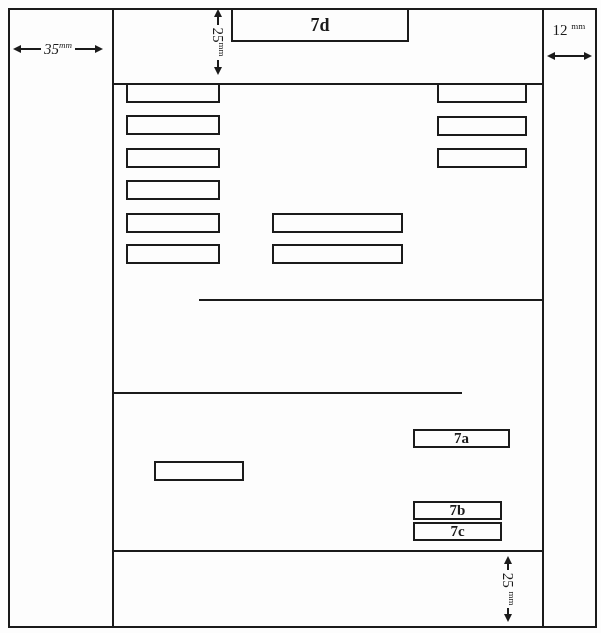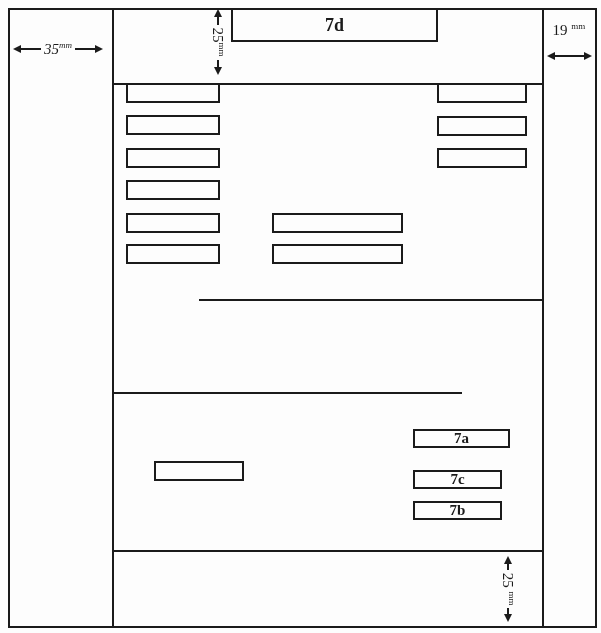--- a/index.html
+++ b/index.html
@@ -43,21 +43,21 @@
 <div class="figure">
 
   <div class="outer"></div>
   <div class="vline" style="left:112px;"></div>
   <div class="vline" style="left:542px;"></div>
   <div class="hline" style="left:113px;top:83px;width:430px;"></div>
   <div class="hline" style="left:199px;top:299px;width:344px;"></div>
   <div class="hline" style="left:113px;top:392px;width:349px;"></div>
   <div class="hline" style="left:113px;top:550px;width:430px;"></div>
 
-  <div class="lbox" style="left:231px;top:8px;width:207px;height:34px;font-size:18px;">
+  <div class="lbox" style="left:231px;top:8px;width:178px;height:34px;font-size:18px;">
     <span>7d</span>
   </div>
 
   <div class="pbox" style="left:126px;top:83px;width:94px;height:20px;"></div>
   <div class="pbox" style="left:126px;top:115px;width:94px;height:20px;"></div>
   <div class="pbox" style="left:126px;top:148px;width:94px;height:20px;"></div>
   <div class="pbox" style="left:126px;top:180px;width:94px;height:20px;"></div>
   <div class="pbox" style="left:126px;top:213px;width:94px;height:20px;"></div>
   <div class="pbox" style="left:126px;top:244px;width:94px;height:20px;"></div>
 
@@ -69,34 +69,34 @@
   <div class="pbox" style="left:437px;top:148px;width:90px;height:20px;"></div>
 
   <div class="pbox" style="left:154px;top:461px;width:90px;height:20px;"></div>
 
   <div class="lbox" style="left:413px;top:429px;width:97px;height:19px;font-size:15px;">
     <span>7a</span>
   </div>
   <div class="lbox" style="left:413px;top:461px;width:89px;height:19px;font-size:15px;margin-top:40px;">
     <span>7b</span>
   </div>
-  <div class="lbox" style="left:413px;top:470px;width:89px;height:19px;font-size:15px;">
+  <div class="lbox" style="left:413px;top:522px;width:89px;height:19px;font-size:15px;">
     <span>7c</span>
   </div>
 
   <div class="dim" style="left:13px;top:41px;width:90px;font-style:italic;">
     <span class="ah l"></span>
     <span class="dline"></span>
     <span class="dtext"><span>35</span><sup>mm</sup></span>
     <span class="dline"></span>
     <span class="ah r"></span>
   </div>
 
   <div class="dlabel" style="left:546px;top:23px;width:46px;text-align:center;">
-    <span>19</span> <sup>mm</sup>
+    <span>12</span> <sup>mm</sup>
   </div>
   <div class="dim" style="left:547px;top:48px;width:45px;">
     <span class="ah l"></span>
     <span class="dline"></span>
     <span class="ah r"></span>
   </div>
 
   <div class="dim rot" style="left:185px;top:34px;width:66px;">
     <span class="ah l"></span>
     <span class="dline"></span>

